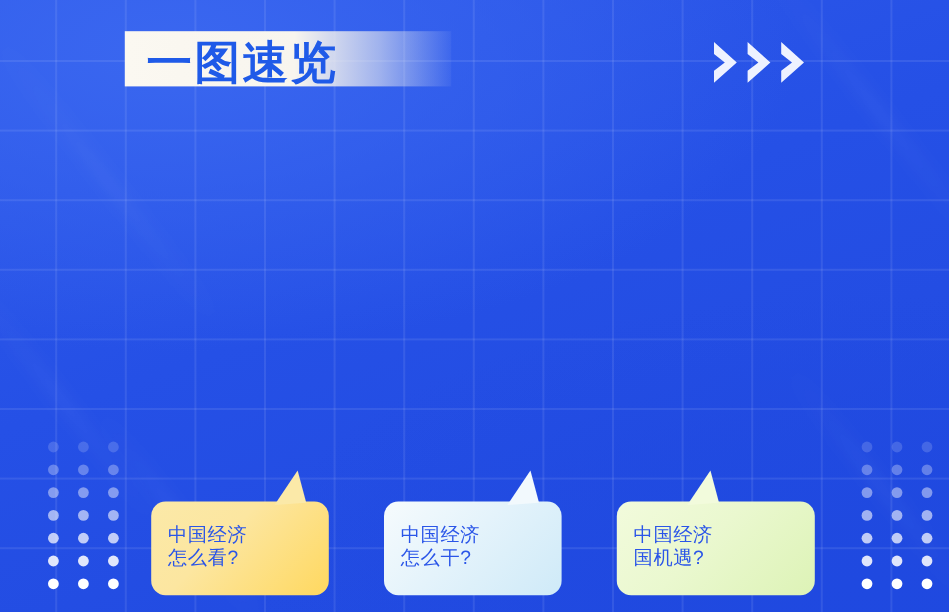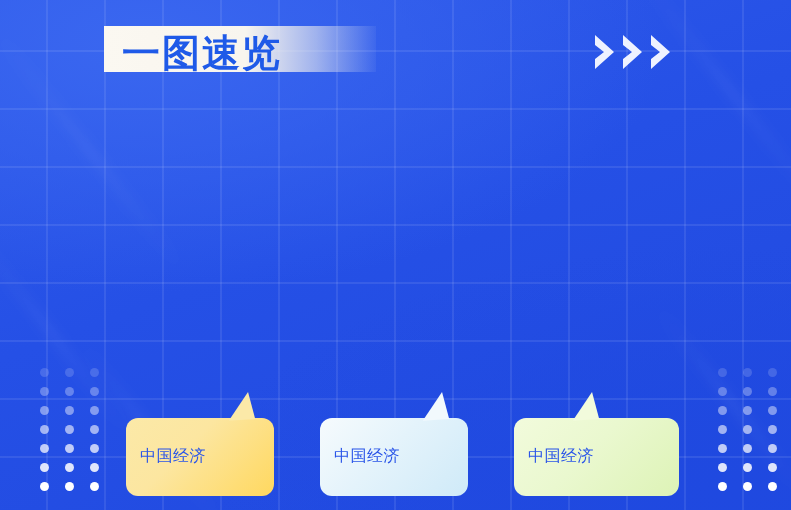--- a/index.html
+++ b/index.html
@@ -291,27 +291,30 @@
   </div>
 
   <div class="title-block">
   </div>
 
   <div class="bubbles">
 
     <div class="bubble bubble-1">
       <span class="tail"></span>
       <div class="bubble-line">中国经济</div>
+      <div class="bubble-line">怎么看?</div>
     </div>
 
     <div class="bubble bubble-2">
       <span class="tail"></span>
       <div class="bubble-line">中国经济</div>
+      <div class="bubble-line">怎么干?</div>
     </div>
 
     <div class="bubble bubble-3">
       <span class="tail"></span>
       <div class="bubble-line">中国经济</div>
+      <div class="bubble-line">国机遇?</div>
     </div>
 
   </div>
 
 </div>
 
 </body></html>

